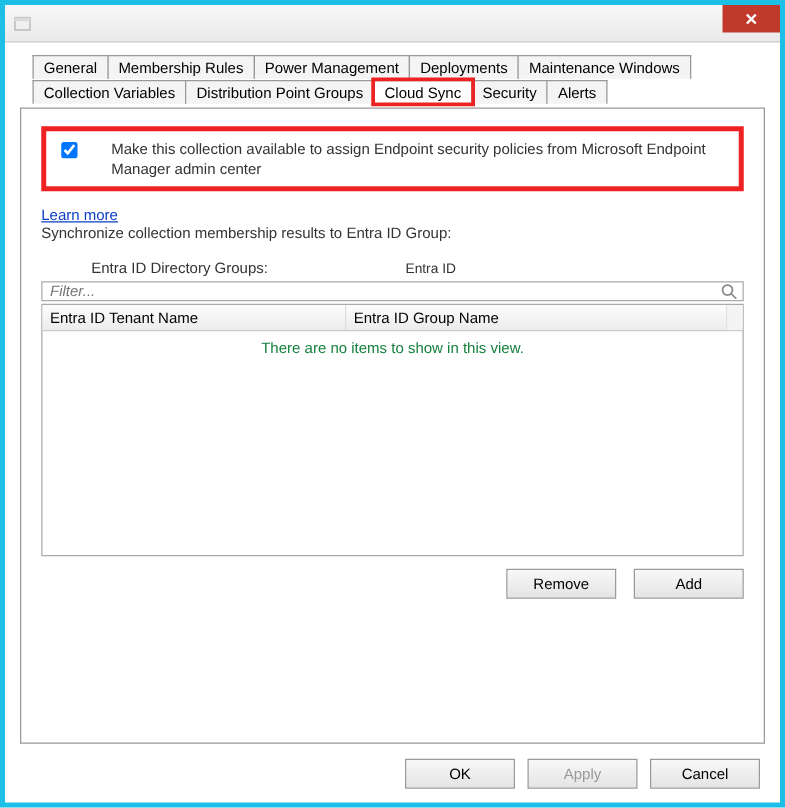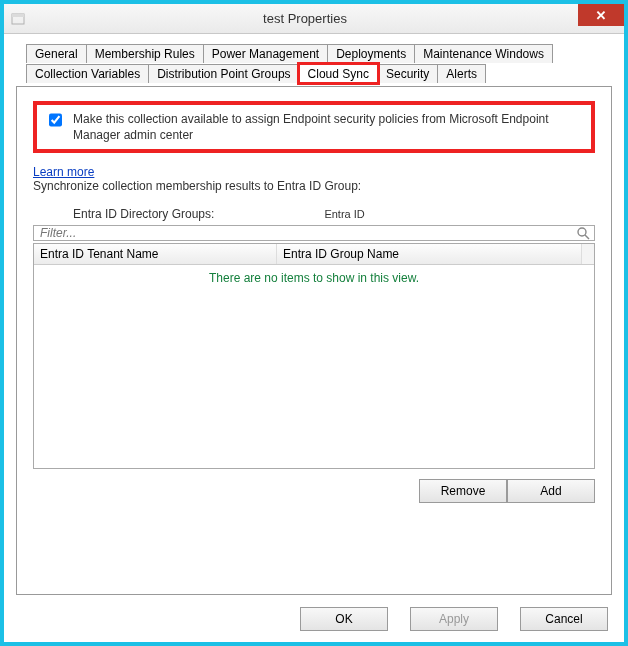--- a/index.html
+++ b/index.html
@@ -80,21 +80,21 @@
     padding: 14px 16px 12px 16px;
     height: 509px;
     position:relative;
   }
   
   .highlight-box {
     border:4px solid #e22;
     padding:6px 8px;
     display:flex;
     align-items:flex-start;
-    gap:8px;
+    gap:24px;
     margin-bottom: 12px;
   }
   .highlight-box input[type=checkbox]{
     width:14px;height:14px;margin-top:2px;
   }
   .highlight-box label { color:#333; line-height:1.35; }
   .learn-link {
     color:#0a3ec2;
     text-decoration:underline;
     cursor:pointer;
@@ -116,21 +116,21 @@
     font-size:12px; font-style:italic; color:#888;
     padding:0 6px;
     background:transparent;
   }
   .search-icon {
     width:22px; display:flex;align-items:center;justify-content:center;
     color:#888;
   }
   .listview {
     border:1px solid #aaa;
-    height:226px;
+    height:202px;
     background:#fff;
     display:flex; flex-direction:column;
   }
   .listhead {
     display:flex;
     background:linear-gradient(#fdfdfd,#ececec);
     border-bottom:1px solid #ccc;
     font-size:12px;
   }
   .listhead .col {
@@ -140,48 +140,47 @@
   .listhead .col1 { width:243px; }
   .listhead .col2 { flex:1; }
   .listhead .gap { width:12px; background:#f4f4f4;}
   .listbody {
     flex:1;
     display:flex; align-items:flex-start; justify-content:center;
     padding-top:6px;
     color:#15803d;
   }
   .btnrow {
-    display:flex; justify-content:flex-end; 
+    display:flex; justify-content:flex-end; gap:14px;
     margin-top:10px;
   }
   .btn {
     min-width:88px; height:24px;
     background:linear-gradient(#f8f8f8,#e4e4e4);
     border:1px solid #9a9a9a;
     font-size:12px;
     cursor:pointer;
   }
   .btn:disabled { color:#999; cursor:default; }
   .dlgbtns {
-    display:flex; justify-content:flex-end; gap:22px;
+    display:flex; justify-content:flex-end; gap:10px;
     margin-top:12px;
     padding-right:4px;
   }
 </style>
 </head>
 <body>
 
 <div class="titlebar">
   <span class="title-icon">
     <svg width="14" height="14" viewBox="0 0 14 14">
         <rect x="1" y="2" width="12" height="10" fill="none" stroke="#888" stroke-width="1"></rect>
         <rect x="1" y="2" width="12" height="3" fill="#ccc"></rect>
       </svg>
   </span>
-  <span class="title-text">test Properties</span>
   <div class="close-btn">✕</div>
 </div>
 
 <div class="outer">
 
   <div class="tabstrip">
     <div class="tabrow row1">
       <div class="tab">General</div>
       <div class="tab">Membership Rules</div>
       <div class="tab">Power Management</div>

